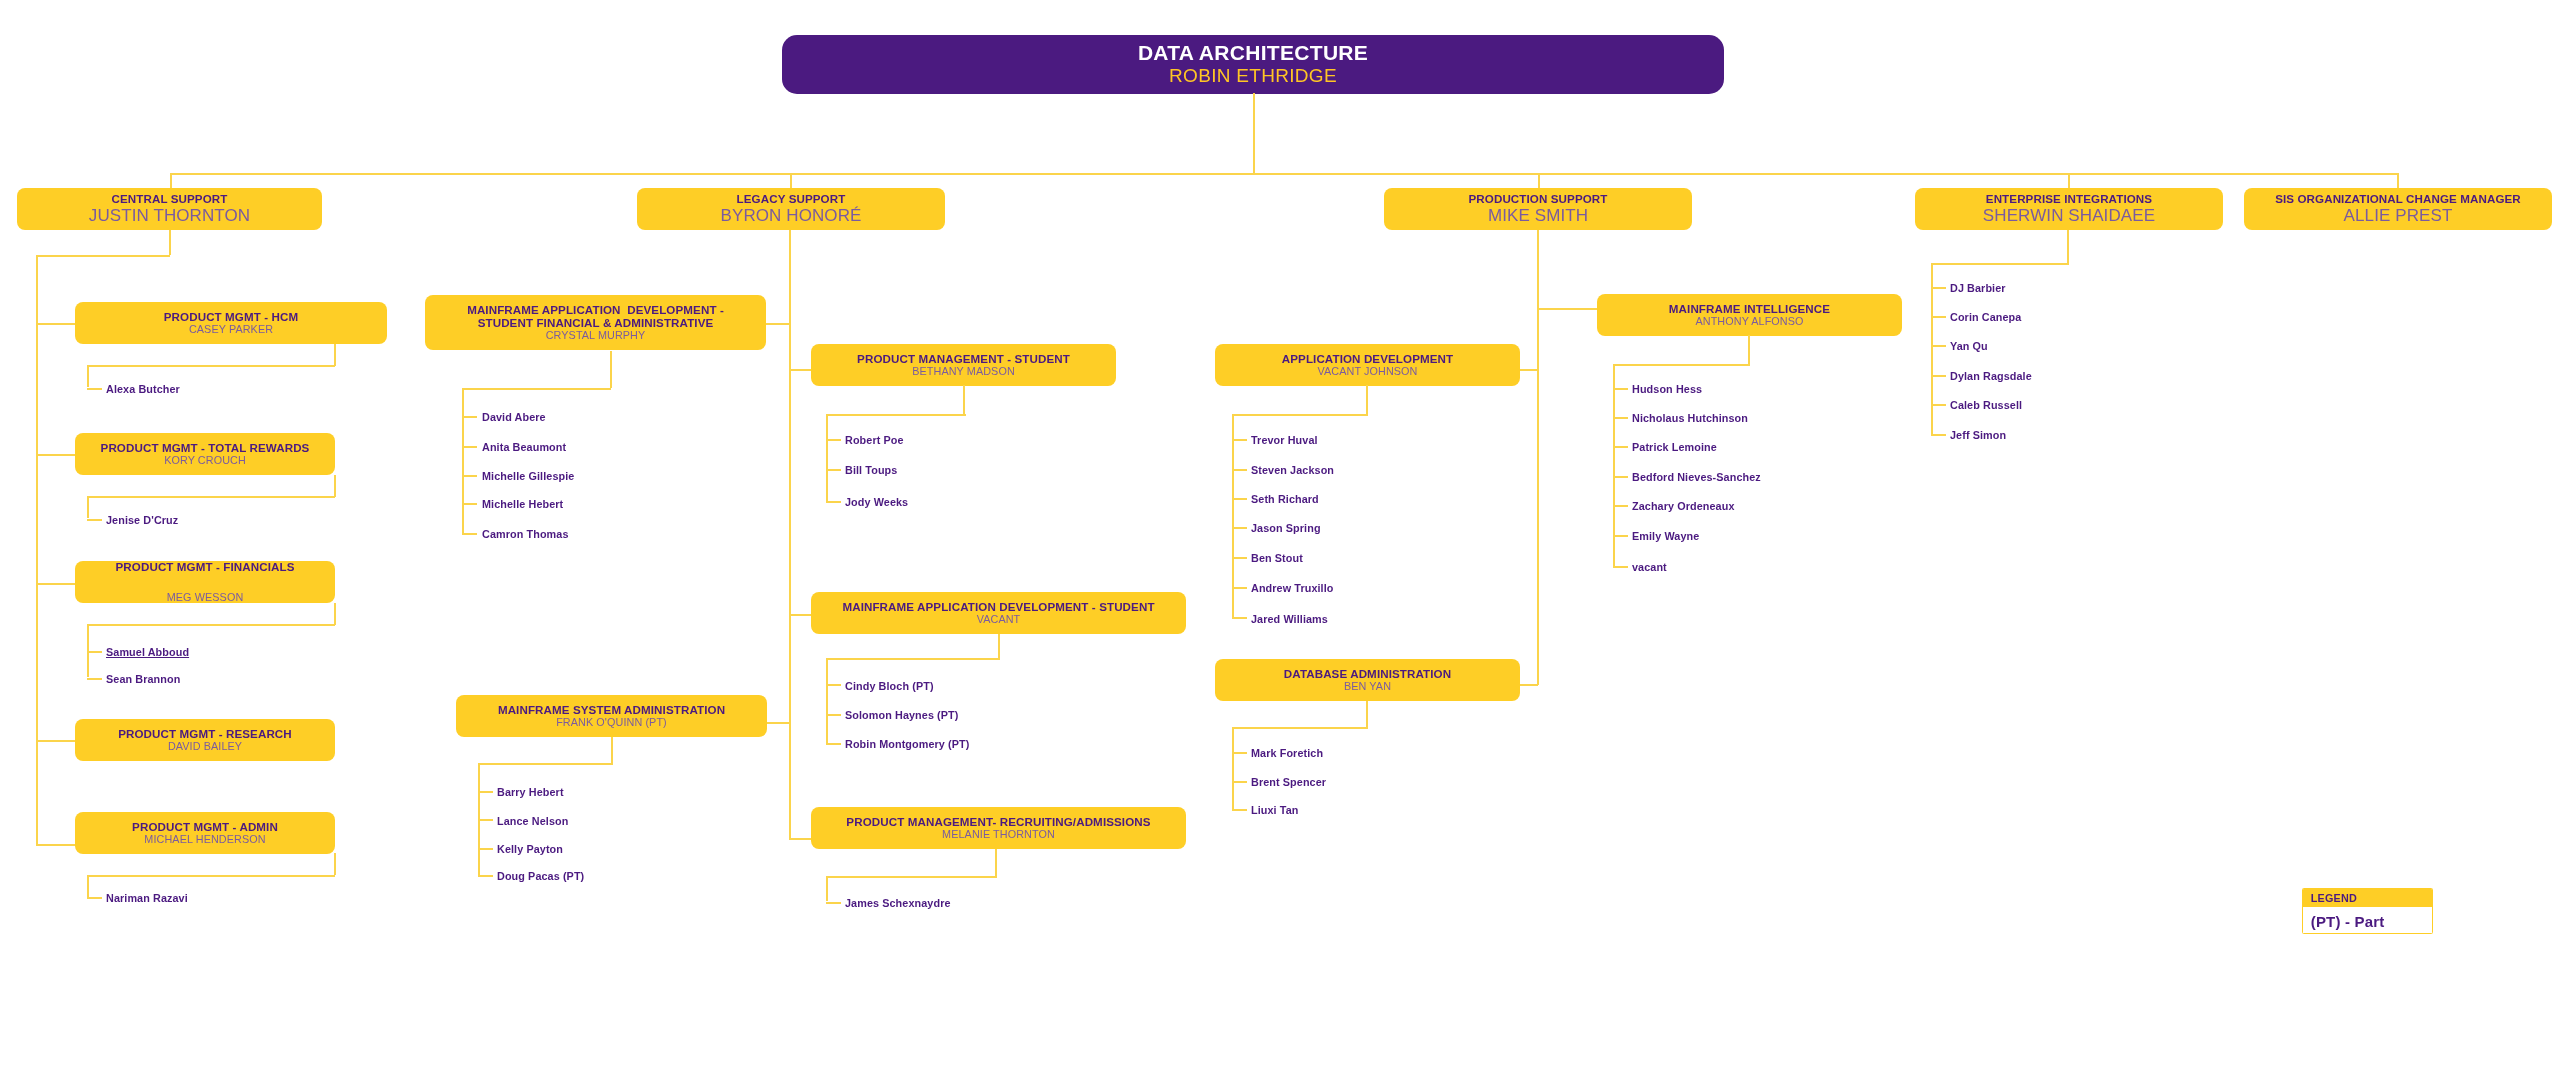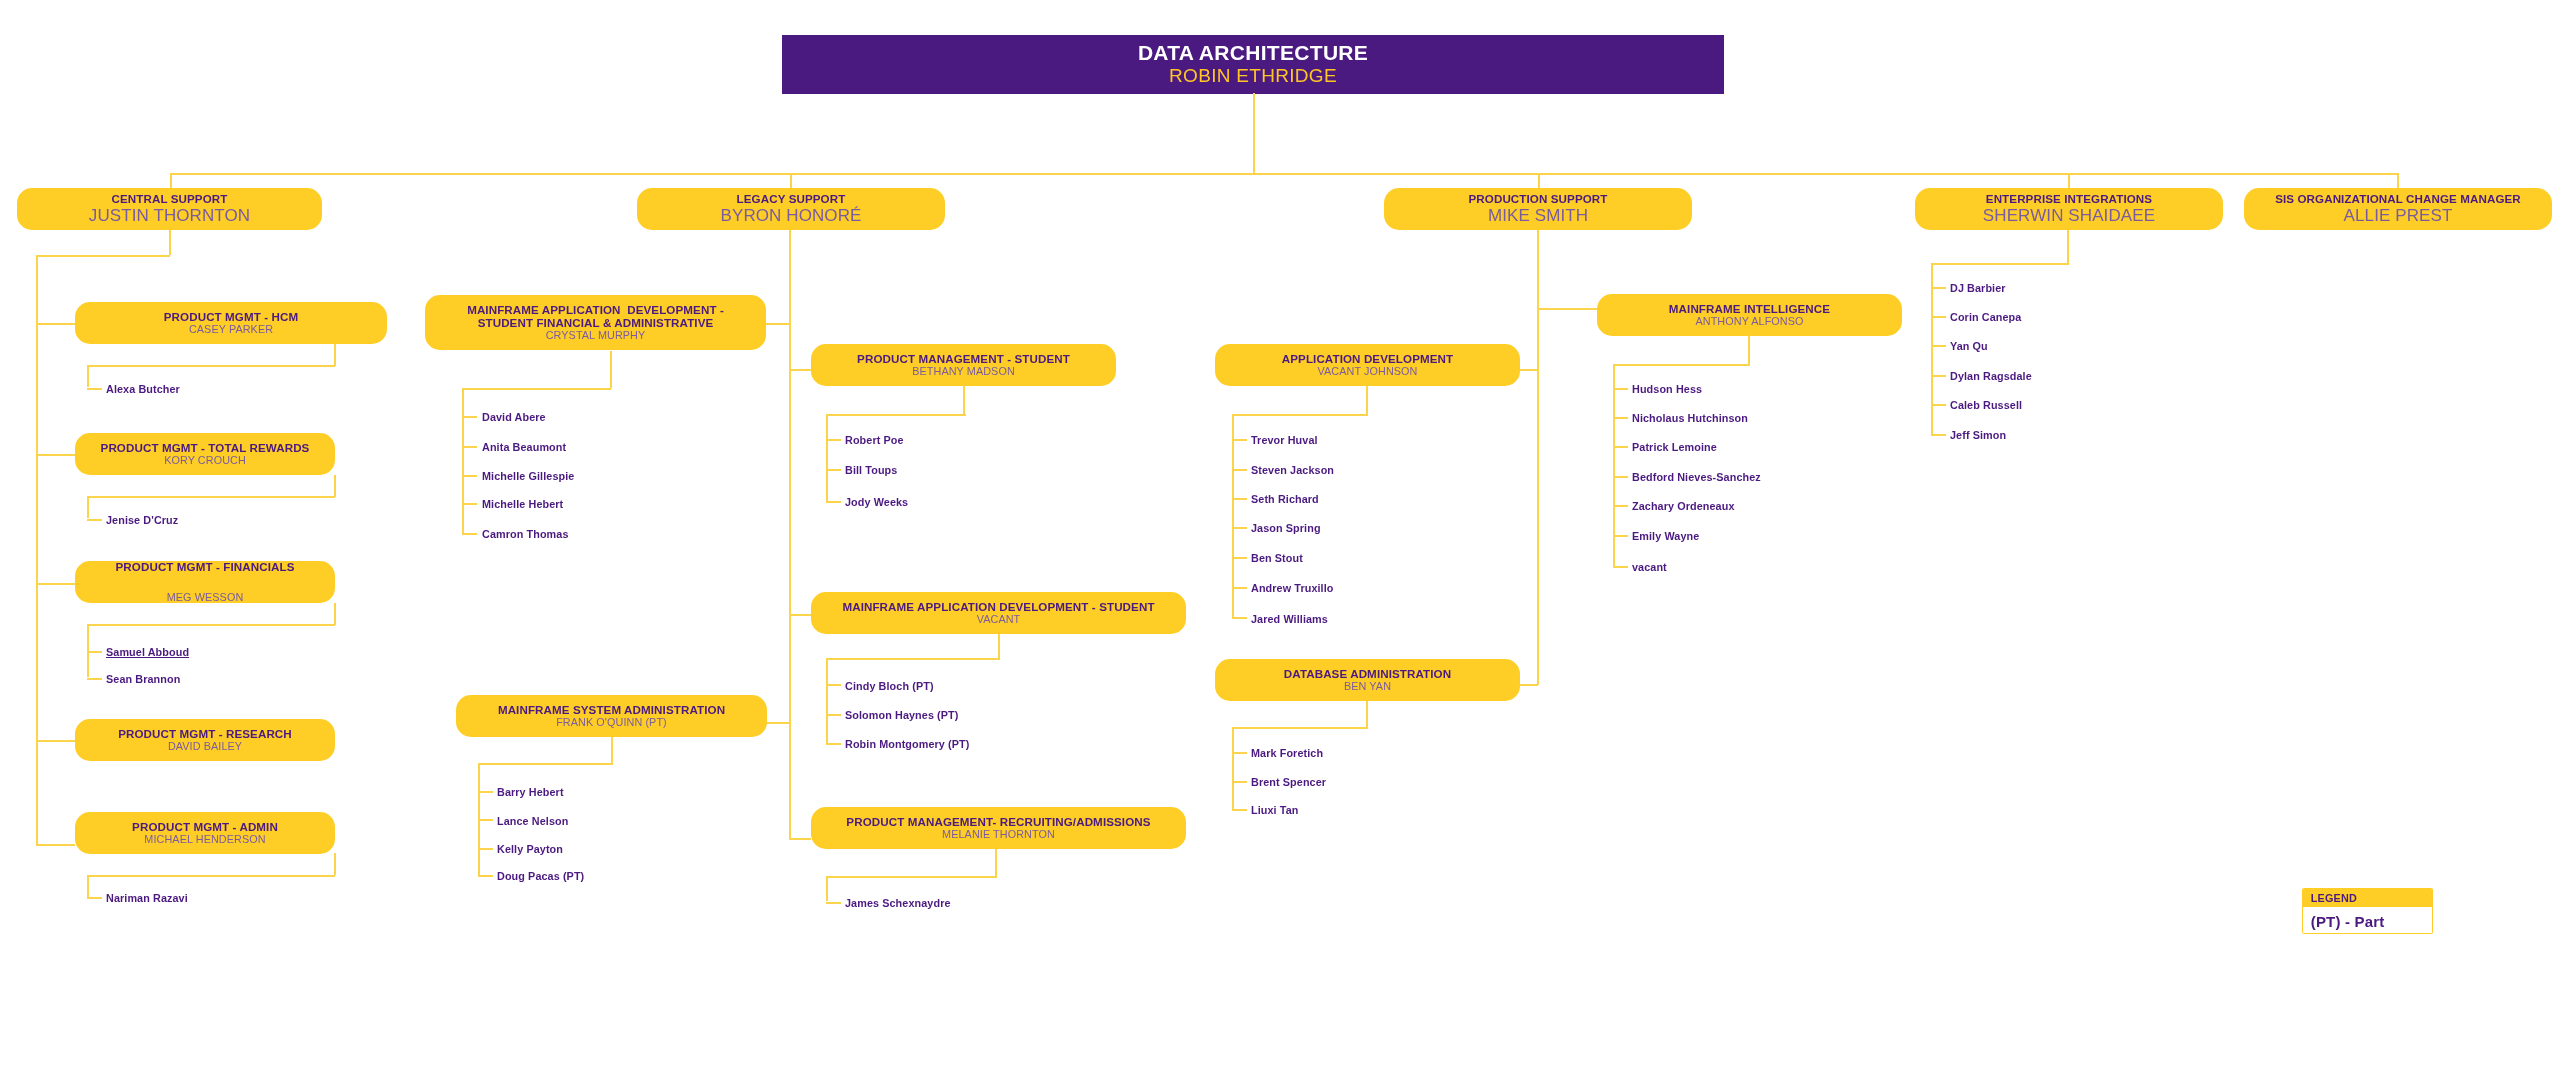--- a/index.html
+++ b/index.html
@@ -26,21 +26,21 @@
   }
   .line.v { width: 1.5px; }
   .line.h { height: 1.5px; }
   .line.trunk { background: #FBD44B; }
   .line.stub { background: #FBD44B; }
 
   
   .root-box {
     position: absolute;
     background: #4B1A80;
-    border-radius: 0;
+    border-radius: 15px;
     box-sizing: border-box;
     display: flex;
     flex-direction: column;
     align-items: center;
     justify-content: center;
     padding: 4.6px 7.7px;
   }
   .root-title {
     color: #ffffff;
     font-weight: bold;
@@ -55,21 +55,21 @@
     letter-spacing: 0.3px;
     line-height: 1.2;
     text-align: center;
     font-weight: normal;
   }
 
   
   .unit-box {
     position: absolute;
     background: #FECE26;
-    border-radius: 15px;
+    border-radius: 8px;
     box-sizing: border-box;
     display: flex;
     flex-direction: column;
     align-items: center;
     justify-content: center;
     padding: 3.1px 9.2px;
   }
   .unit-title {
     color: #4B1A80;
     font-weight: bold;

